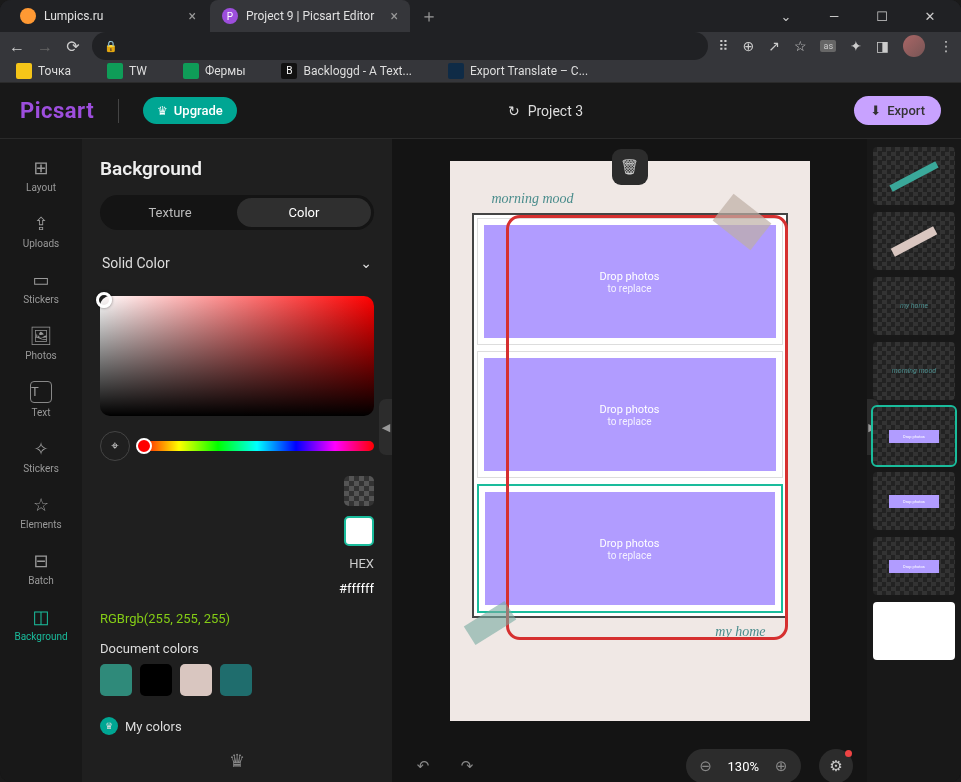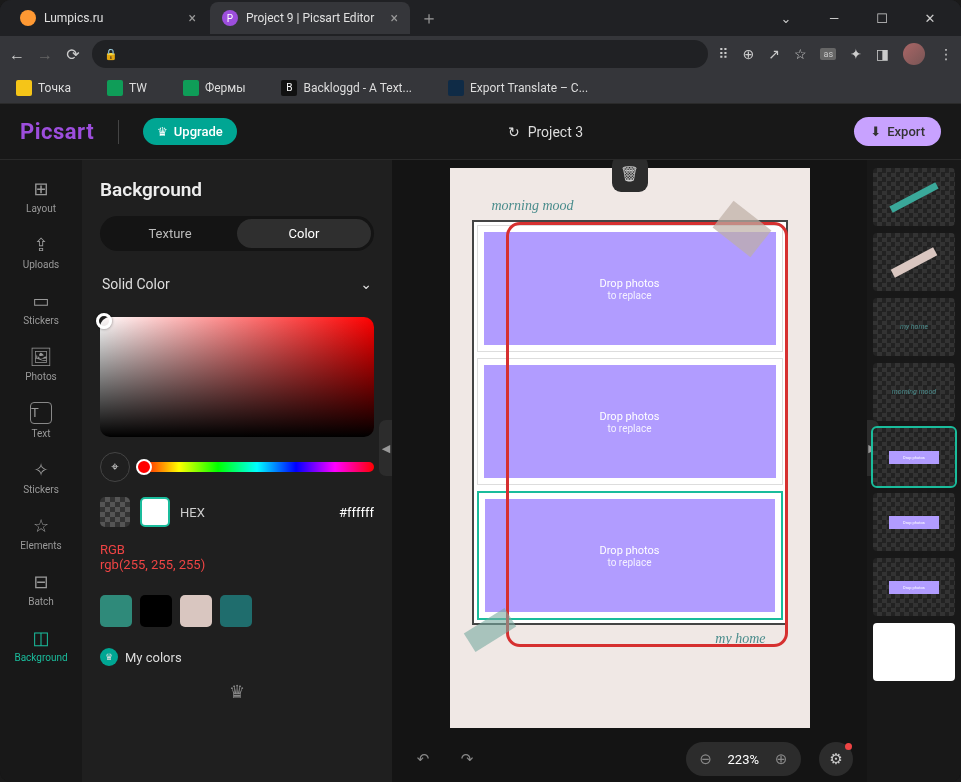--- a/index.html
+++ b/index.html
@@ -42,26 +42,26 @@
 .tabsw{display:flex;background:#141414;border-radius:20px;padding:3px;}
 .tabsw div{flex:1;text-align:center;padding:7px;font-size:13px;color:#bbb;border-radius:17px;cursor:pointer;}
 .tabsw div.on{background:#2f2f2f;color:#fff;}
 .dropdown{display:flex;justify-content:space-between;align-items:center;padding:10px 2px;color:#ddd;font-size:14px;cursor:pointer;}
 .colorpick{height:120px;border-radius:10px;background:linear-gradient(to bottom,rgba(0,0,0,0) 0%,rgba(0,0,0,1) 100%),linear-gradient(to right,#fff 0%,#ff0000 100%);position:relative;}
 .picker{position:absolute;top:-4px;left:-4px;width:16px;height:16px;border:3px solid #fff;border-radius:50%;box-shadow:0 0 3px rgba(0,0,0,.5);}
 .huerow{display:flex;align-items:center;gap:10px;}
 .eyedrop{width:30px;height:30px;border:1px solid #444;border-radius:50%;display:flex;align-items:center;justify-content:center;cursor:pointer;color:#ccc;font-size:13px;}
 .hueslider{flex:1;height:10px;border-radius:5px;background:linear-gradient(to right,#ff0000,#ffff00,#00ff00,#00ffff,#0000ff,#ff00ff,#ff0000);position:relative;}
 .hueknob{position:absolute;left:-4px;top:-3px;width:16px;height:16px;background:#ff0000;border:2px solid #fff;border-radius:50%;}
-.hexrow{display:flex;align-items:center;gap:10px;}
+.hexrow{display:flex;align-items:flex-end;gap:10px;flex-direction:column;}
 .trans{width:30px;height:30px;border-radius:5px;background:repeating-conic-gradient(#555 0 25%,#333 0 50%) 0 0/10px 10px;cursor:pointer;}
 .swatch{width:30px;height:30px;border-radius:5px;background:#fff;border:2px solid #1abc9c;cursor:pointer;}
 .hexlabel{color:#ccc;font-size:13px;}
 .hexval{margin-left:auto;color:#fff;font-size:13px;}
-.rgbrow{display:flex;color:#ef4444;font-size:13px;flex-direction:column;}
+.rgbrow{display:flex;color:#84cc16;font-size:13px;}
 .doccolors{font-size:13px;color:#ddd;}
 .colorgrid{display:flex;gap:8px;margin-top:8px;}
 .colorgrid div{width:32px;height:32px;border-radius:5px;cursor:pointer;}
 .mycolors{display:flex;align-items:center;gap:7px;color:#ddd;font-size:13px;margin-top:6px;}
 .mycrown{width:18px;height:18px;background:#00a693;border-radius:50%;display:flex;align-items:center;justify-content:center;font-size:9px;}
 .savehint{text-align:center;color:#999;font-size:12px;margin-top:8px;}
 .collapse{position:absolute;right:-1px;top:260px;width:14px;height:56px;background:#2c2c2c;border-radius:7px 0 0 7px;display:flex;align-items:center;justify-content:center;color:#999;font-size:11px;cursor:pointer;}
 .canvas{flex:1;background:#141414;display:flex;flex-direction:column;position:relative;}
 .canvasview{flex:1;display:flex;align-items:center;justify-content:center;position:relative;overflow:hidden;}
 .page{width:360px;height:560px;background:#f0e8e5;position:relative;padding:30px 22px;}
@@ -239,20 +239,21 @@
           <div class="trans"></div>
           <div class="swatch"></div>
           <span class="hexlabel">HEX</span>
           <span class="hexval">#ffffff</span>
         </div>
         <div class="rgbrow">
           <span>RGB</span>
           <span>rgb(255, 255, 255)</span>
         </div>
         <div>
+          <div class="doccolors">Document colors</div>
           <div class="colorgrid">
             <div style="background:#2f8a7a"></div>
             <div style="background:#000"></div>
             <div style="background:#d9c6c0"></div>
             <div style="background:#1f6d6d"></div>
           </div>
         </div>
         <div class="mycolors">
           <span class="mycrown">♛</span>
           <span>My colors</span>
@@ -290,21 +291,21 @@
                 </div>
             </div>
             <div class="myhome">my home</div>
           </div>
         </div>
         <div class="canvastoolbar">
           <div class="cbtn">↶</div>
           <div class="cbtn">↷</div>
           <div class="zoom">
             <span class="cbtn" style="width:24px;height:24px">⊖</span>
-            <span class="zoomval">223%</span>
+            <span class="zoomval">130%</span>
             <span class="cbtn" style="width:24px;height:24px">⊕</span>
           </div>
           <div class="gear">⚙<span class="reddot"></span></div>
         </div>
       </div>
 
       <div class="layers">
         <div class="expand">▶</div>
         <div class="layer">
             <div style="width:52px;height:7px;background:#3aa89a;transform:rotate(-28deg)"></div>

